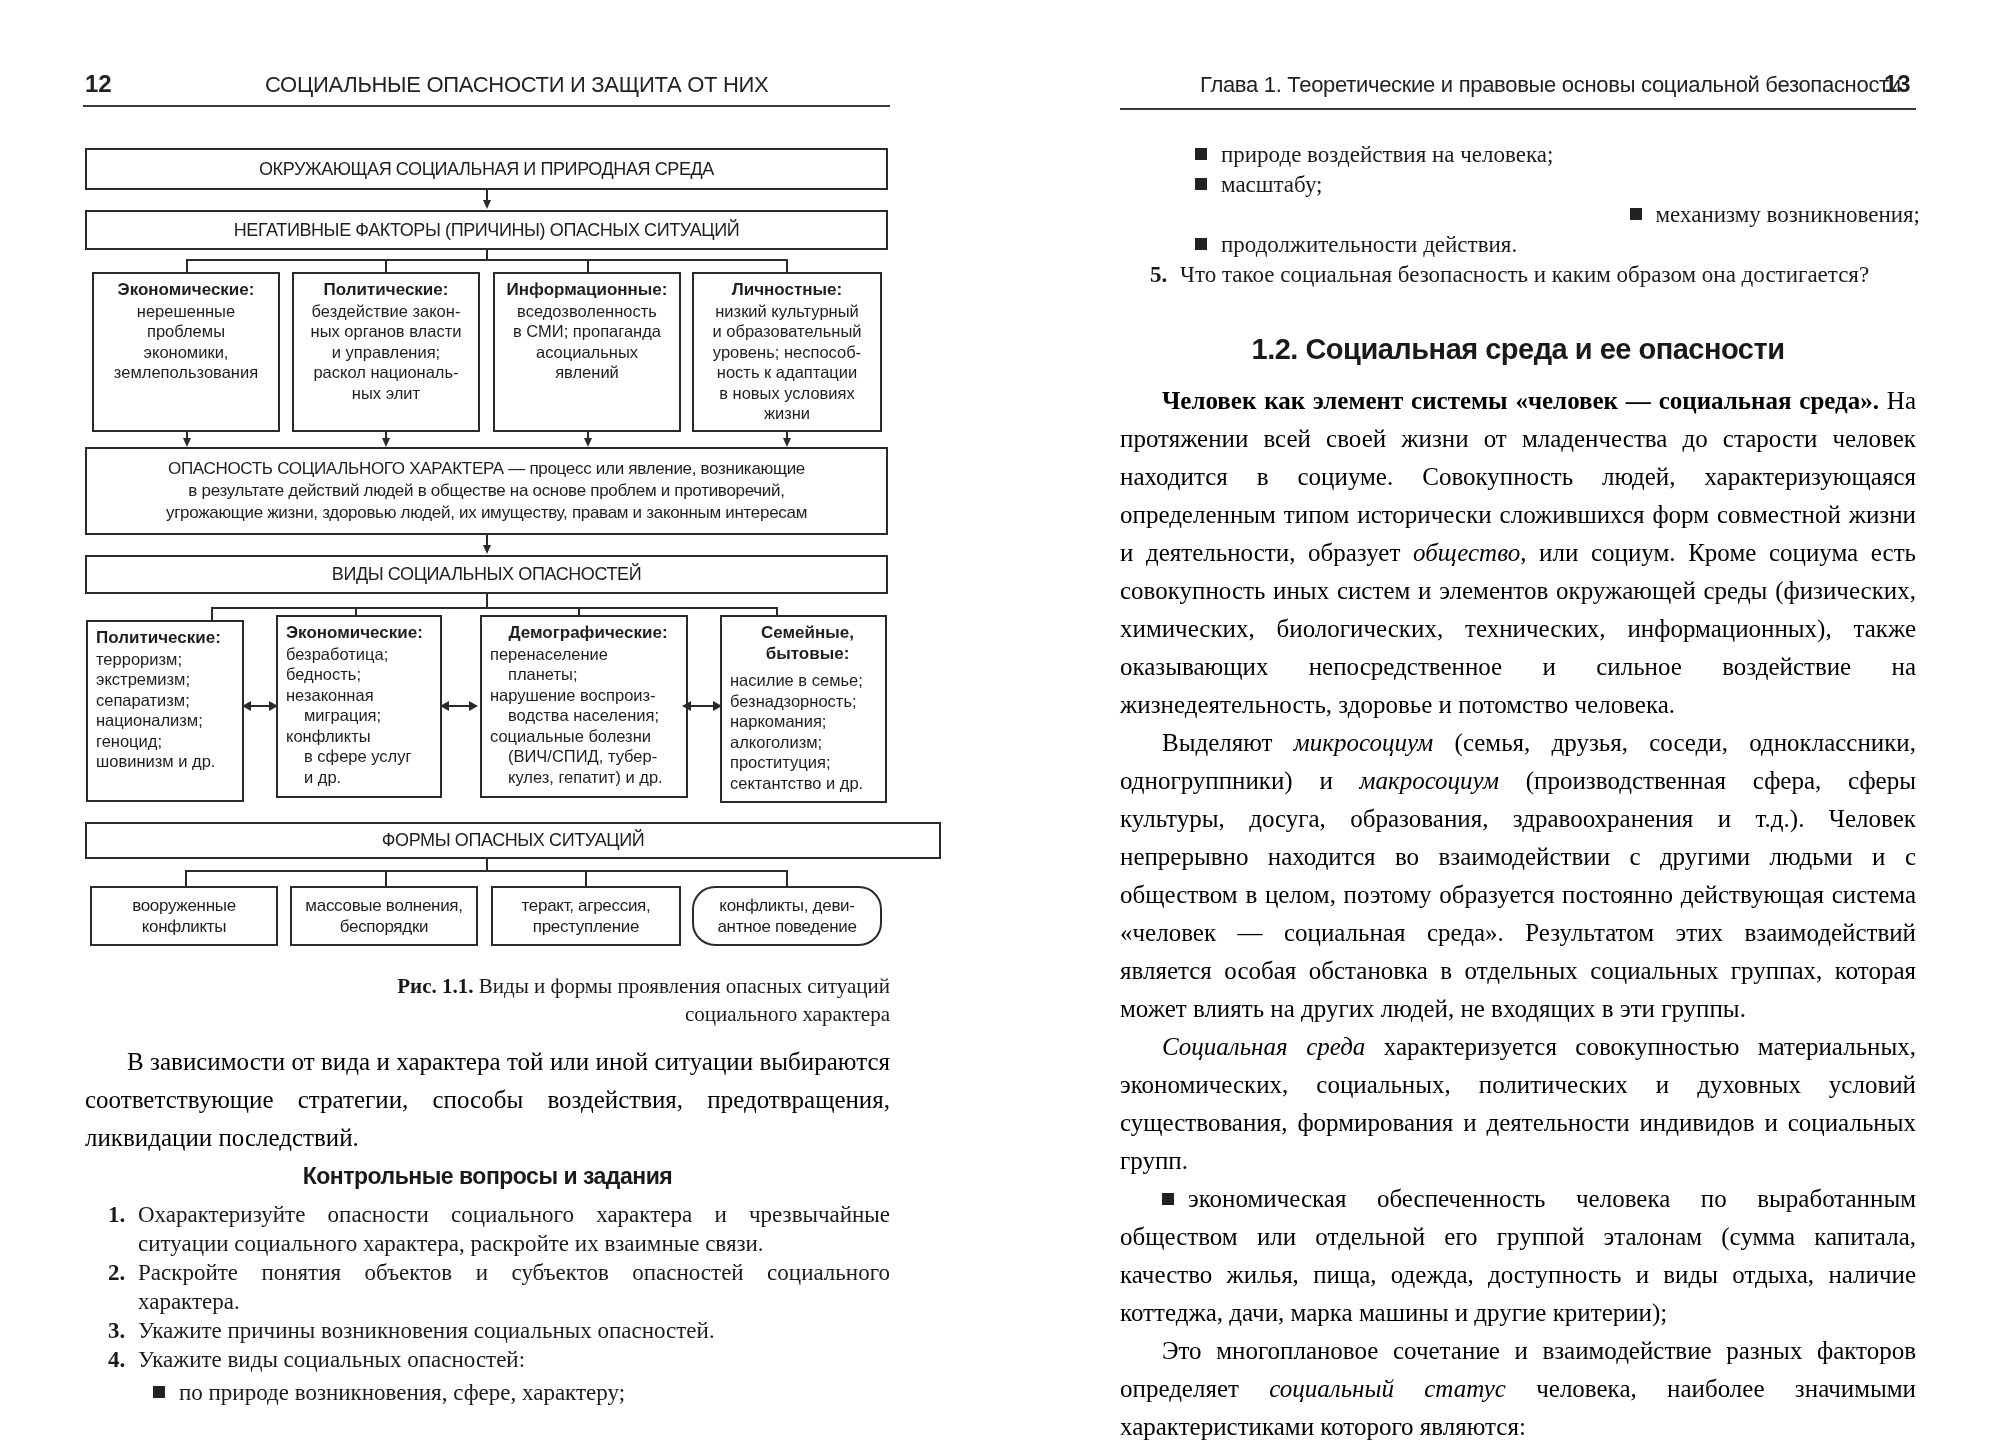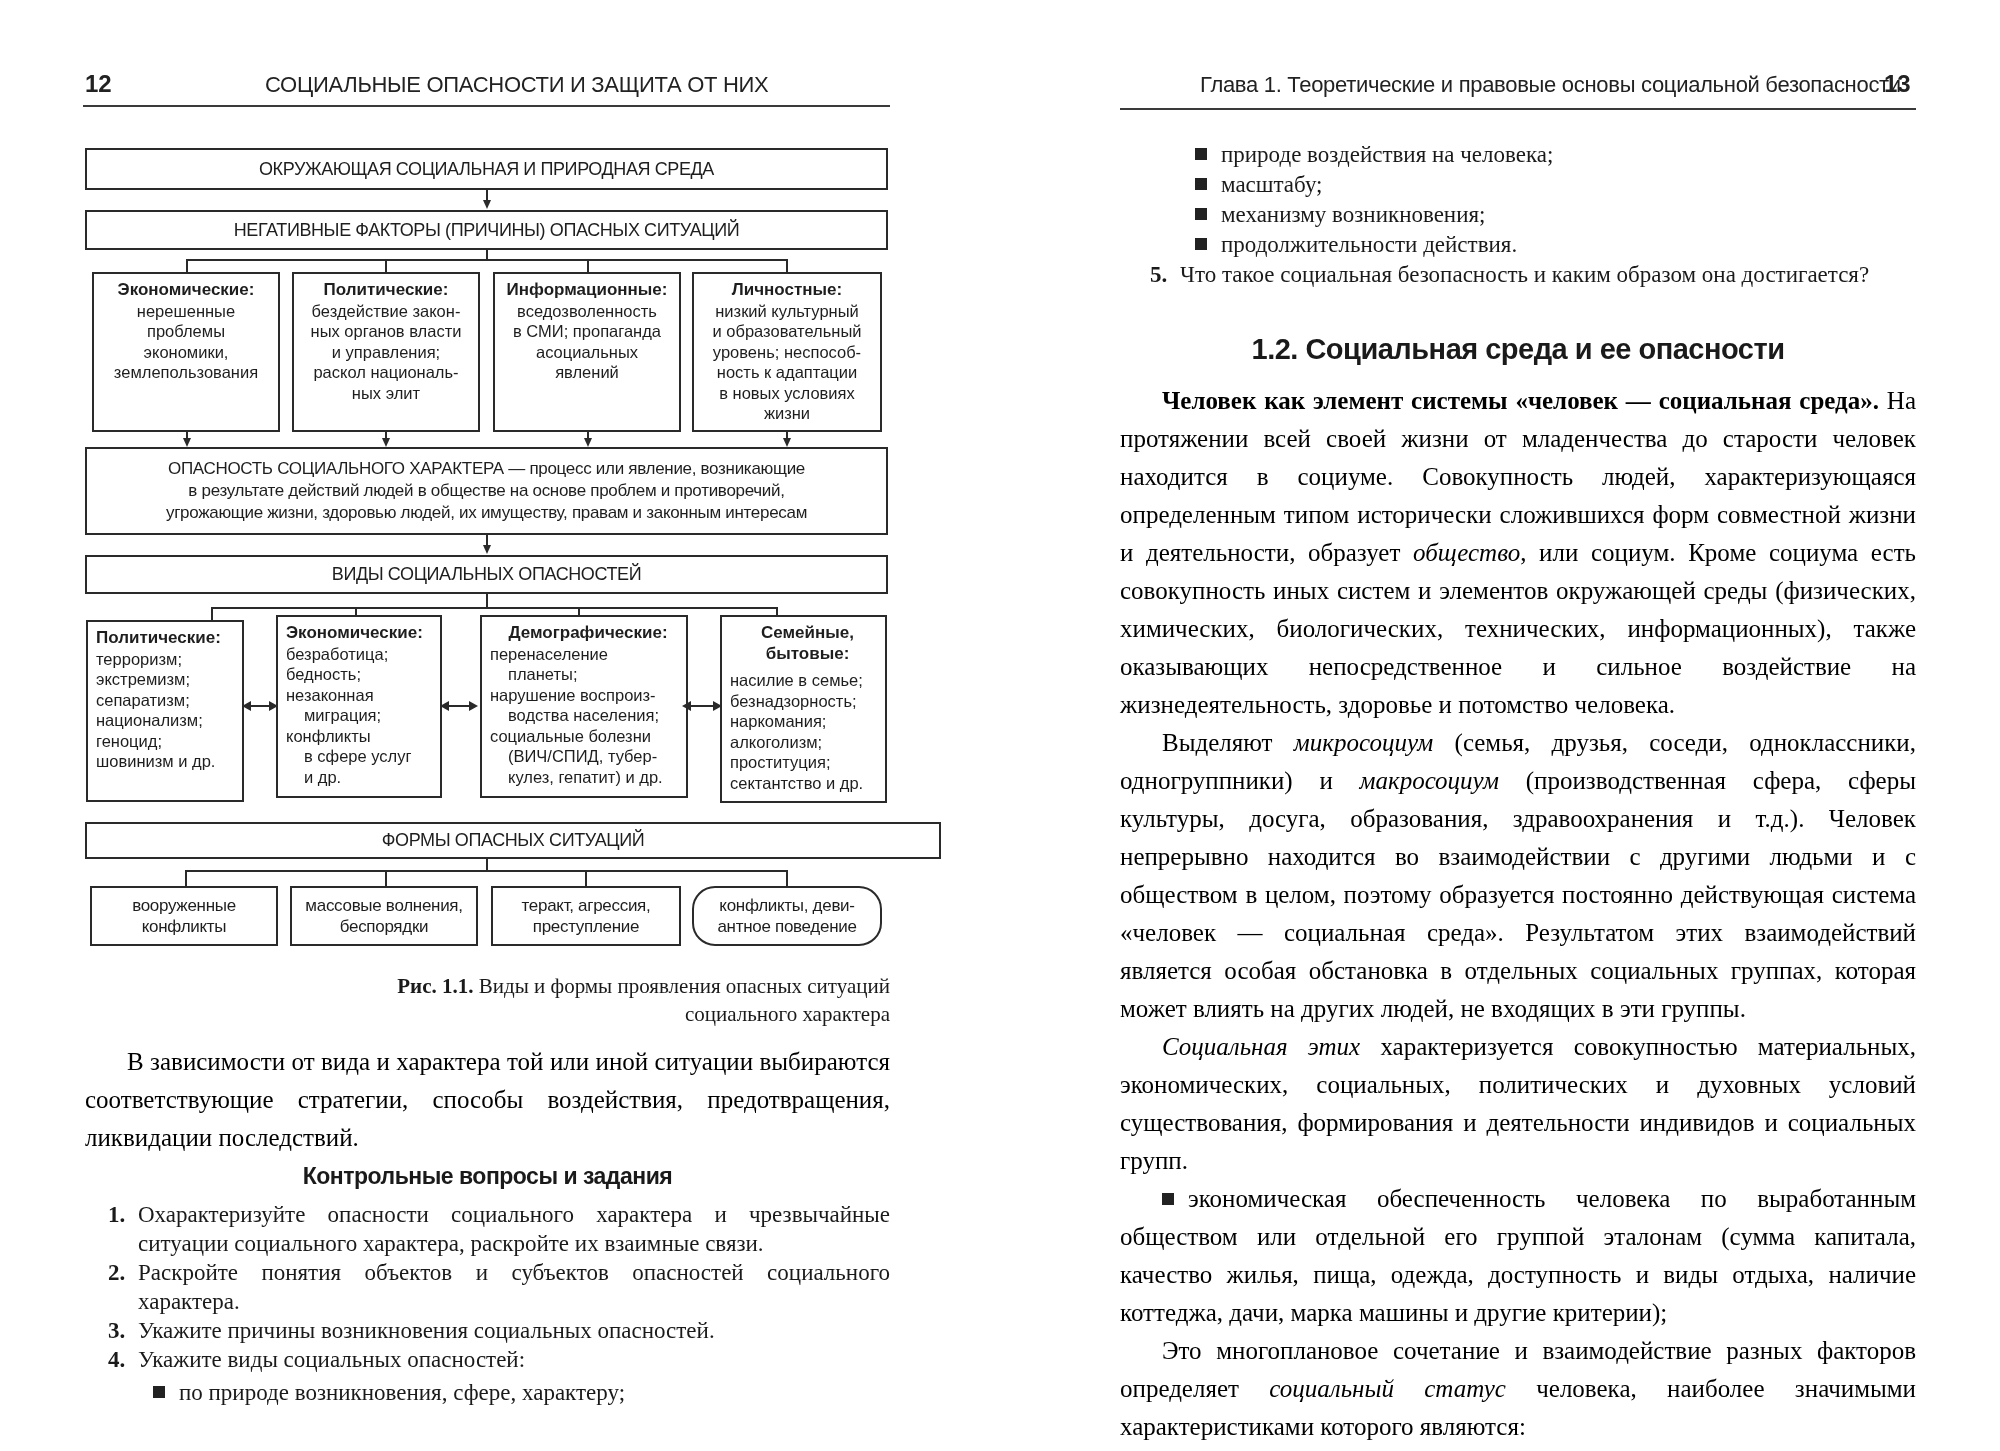--- a/index.html
+++ b/index.html
@@ -234,38 +234,38 @@
 
   <div class="qlist" style="left:1150px;top:140px;width:770px;line-height:30px;font-size:23px;">
     <div class="bl" style="padding-left:45px;">
         <span class="sq"></span>
         <span>природе воздействия на человека;</span>
       </div>
     <div class="bl" style="padding-left:45px;">
         <span class="sq"></span>
         <span>масштабу;</span>
       </div>
-    <div class="bl" style="padding-left:45px;">
+    <div class="bl" style="padding-left:45px;justify-content:flex-end;">
         <span class="sq"></span>
         <span>механизму возникновения;</span>
       </div>
     <div class="bl" style="padding-left:45px;">
         <span class="sq"></span>
         <span>продолжительности действия.</span>
       </div>
     <div class="q">
         <span class="num">5.</span>
         <span class="qt">Что такое социальная безопасность и каким образом она достигается?</span>
       </div>
   </div>
 
   <div class="h-sans" style="left:1120px;width:796px;top:333px;font-size:29px;">1.2. Социальная среда и ее опасности</div>
 
   <div class="para" style="left:1120px;top:382px;width:796px;">
     <p><b>Человек как элемент системы «человек — социальная среда».</b><span> На протяжении всей своей жизни от младенчества до старости человек находится в социуме. Совокупность людей, характеризующаяся определенным типом исторически сложившихся форм совместной жизни и деятельности, образует </span><i>общество</i><span>, или социум. Кроме социума есть совокупность иных систем и элементов окружающей среды (физических, химических, биологических, технических, информационных), также оказывающих непосредственное и сильное воздействие на жизнедеятельность, здоровье и потомство человека.</span></p>
     <p><span>Выделяют </span><i>микросоциум</i><span> (семья, друзья, соседи, одноклассники, одногруппники) и </span><i>макросоциум</i><span> (производственная сфера, сферы культуры, досуга, образования, здравоохранения и т.д.). Человек непрерывно находится во взаимодействии с другими людьми и с обществом в целом, поэтому образуется постоянно действующая система «человек — социальная среда». Результатом этих взаимодействий является особая обстановка в отдельных социальных группах, которая может влиять на других людей, не входящих в эти группы.</span></p>
-    <p><i>Социальная этих</i><span> характеризуется совокупностью материальных, экономических, социальных, политических и духовных условий существования, формирования и деятельности индивидов и социальных групп.</span></p>
+    <p><i>Социальная среда</i><span> характеризуется совокупностью материальных, экономических, социальных, политических и духовных условий существования, формирования и деятельности индивидов и социальных групп.</span></p>
     <p><span class="sq"></span><span>экономическая обеспеченность человека по выработанным обществом или отдельной его группой эталонам (сумма капитала, качество жилья, пища, одежда, доступность и виды отдыха, наличие коттеджа, дачи, марка машины и другие критерии);</span></p>
     <p><span>Это многоплановое сочетание и взаимодействие разных факторов определяет </span><i>социальный статус</i><span> человека, наиболее значимыми характеристиками которого являются:</span></p>
     <p></p>
 
   </div>
 </div>
 
 </body></html>

